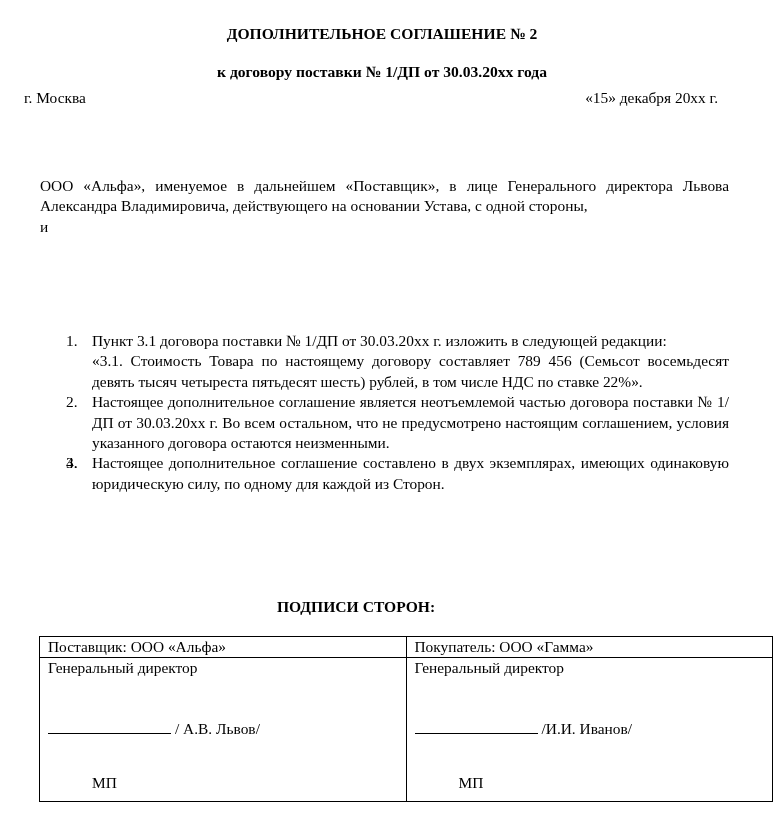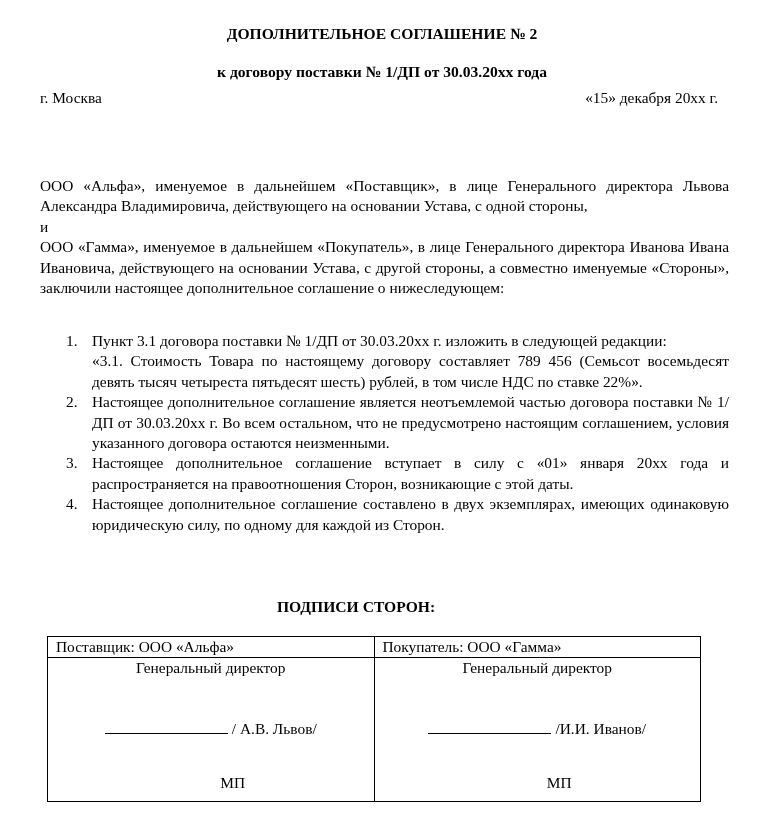--- a/index.html
+++ b/index.html
@@ -23,21 +23,21 @@
       text-align: center;
       font-weight: bold;
       font-size: 15.6px;
       line-height: 20px;
     }
     .title1 { top: 24px; }
     .title2 { top: 62px; }
 
     .city {
       position: absolute;
-      left: 40px;
+      left: 24px;
       top: 88px;
       line-height: 20px;
     }
     .date {
       position: absolute;
       right: 56px;
       top: 88px;
       line-height: 20px;
     }
 
@@ -83,35 +83,35 @@
       width: 712px;
       top: 597px;
       text-align: center;
       font-weight: bold;
       font-size: 15.6px;
       line-height: 20px;
     }
 
     .sig-table {
       position: absolute;
-      left: 47px;
+      left: 39px;
       top: 636px;
-      width: 654px;
+      width: 734px;
       height: 166px;
       border-collapse: collapse;
       table-layout: fixed;
     }
     .sig-table td {
       border: 1.3px solid #000;
       vertical-align: top;
       padding: 0 8px;
       line-height: 20px;
     }
     .sig-table .head-row td { height: 20px; }
-    .sig-table .body-row td { height: 143px; text-align: center; }
+    .sig-table .body-row td { height: 143px; }
     .sig-line {
       display: inline-block;
       width: 123px;
       border-bottom: 1.3px solid #000;
       height: 15px;
       vertical-align: baseline;
       margin-right: 4px;
     }
     .sign-row { margin-top: 40px; }
     .mp { margin-top: 34px; padding-left: 44px; }
@@ -121,36 +121,34 @@
 
 <div class="title title1">ДОПОЛНИТЕЛЬНОЕ СОГЛАШЕНИЕ № 2</div>
 <div class="title title2">к договору поставки № 1/ДП от 30.03.20хх года</div>
 
 <div class="city">г. Москва</div>
 <div class="date">«15» декабря 20хх г.</div>
 
 <div class="preamble">
   <p>ООО «Альфа», именуемое в дальнейшем «Поставщик», в лице Генерального директора Львова Александра Владимировича, действующего на основании Устава, с одной стороны,</p>
   <p>и</p>
-  <p class="line-last">ООО «Гамма», именуемое в дальнейшем «Покупатель», в лице Генерального директора Иванова Ивана Ивановича, действующего на основании Устава, с другой стороны, а совместно именуемые «Стороны», заключили настоящее дополнительное соглашение о нижеследующем:</p>
 </div>
 
 <ol class="items">
   <li>
     <span class="num">1.</span>
     <span>Пункт 3.1 договора поставки № 1/ДП от 30.03.20хх г. изложить в следующей редакции:</span>
     <span class="quote">«3.1. Стоимость Товара по настоящему договору составляет 789 456 (Семьсот восемьдесят девять тысяч четыреста пятьдесят шесть) рублей, в том числе НДС по ставке 22%».</span>
   </li>
   <li>
     <span class="num">2.</span>
     <span>Настоящее дополнительное соглашение является неотъемлемой частью договора поставки № 1/ДП от 30.03.20хх г. Во всем остальном, что не предусмотрено настоящим соглашением, условия указанного договора остаются неизменными.</span>
   </li>
   <li>
     <span class="num">3.</span>
-    <span>Настоящее дополнительное соглашение вступает в силу с «01» января 20хх года и распространяется на правоотношения Сторон, возникающие с этой даты.</span>
   </li>
   <li>
     <span class="num">4.</span>
     <span>Настоящее дополнительное соглашение составлено в двух экземплярах, имеющих одинаковую юридическую силу, по одному для каждой из Сторон.</span>
   </li>
 </ol>
 
 <div class="sig-title">ПОДПИСИ СТОРОН:</div>
 
 <table class="sig-table">

